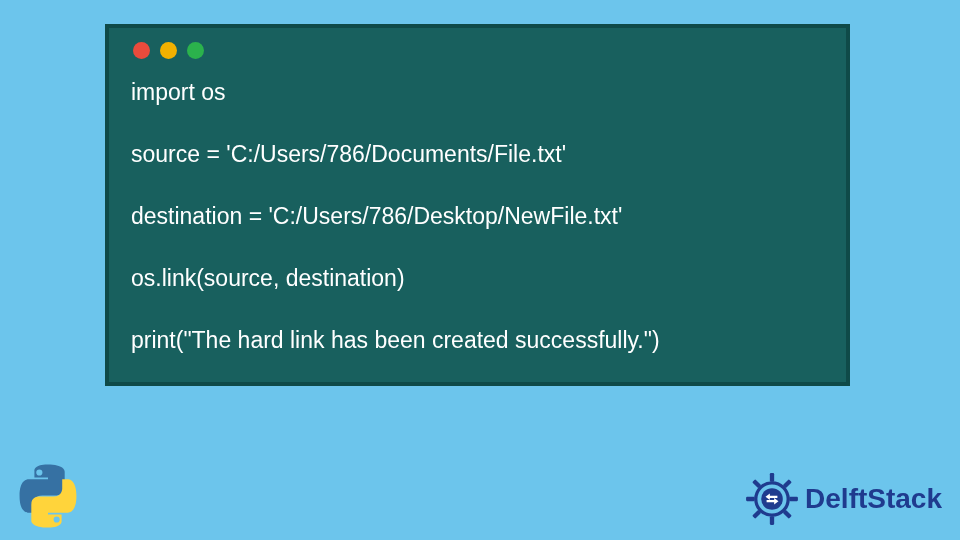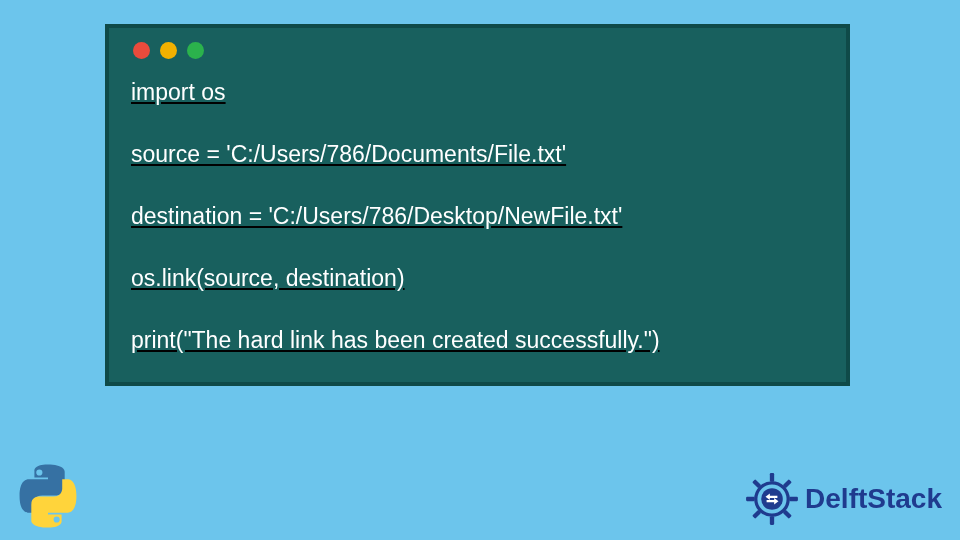--- a/index.html
+++ b/index.html
@@ -12,21 +12,20 @@
     overflow: hidden;
   }
   .code-window {
     position: absolute;
     left: 105px;
     top: 24px;
     width: 745px;
     background: #18605e;
     border: 4px solid #0f4a48;
     padding: 14px 22px 26px 22px;
-    text-decoration: underline;
   }
   .traffic-lights {
     display: flex;
     gap: 10px;
     margin-bottom: 18px;
     margin-left: 2px;
   }
   .dot {
     width: 17px;
     height: 17px;

